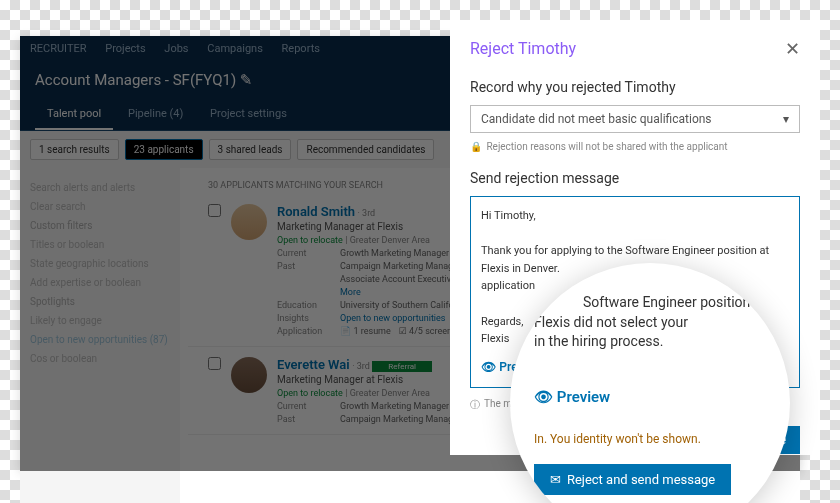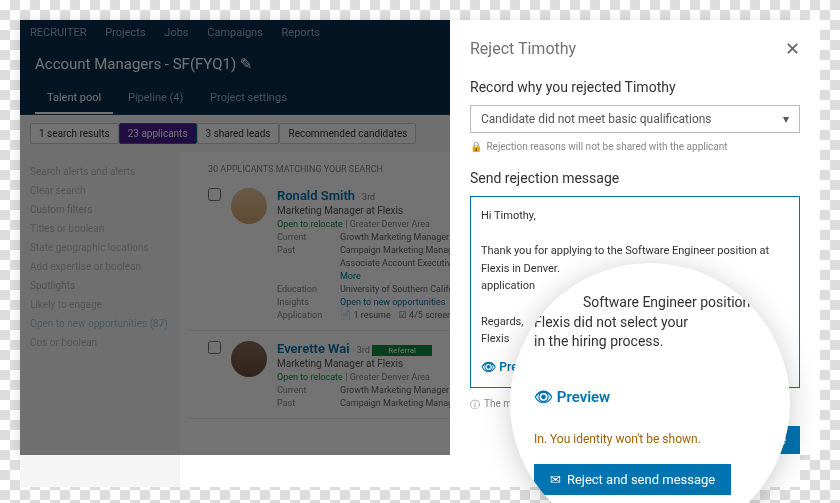--- a/index.html
+++ b/index.html
@@ -1,46 +1,46 @@
 <!DOCTYPE html>
 <html><head>
 <meta charset="utf-8">
 <style>
 *{margin:0;padding:0;box-sizing:border-box;font-family:-apple-system,BlinkMacSystemFont,"Segoe UI",Roboto,Arial,sans-serif}
 body{width:840px;height:503px;position:relative;overflow:hidden;background-image:linear-gradient(45deg,#ddd 25%,transparent 25%),linear-gradient(-45deg,#ddd 25%,transparent 25%),linear-gradient(45deg,transparent 75%,#ddd 75%),linear-gradient(-45deg,transparent 75%,#ddd 75%);background-size:20px 20px;background-position:0 0,0 10px,10px -10px,-10px 0}
-.window{position:absolute;top:20px;left:20px;width:780px;height:435px;background:#fff;box-shadow:0 2px 10px rgba(0,0,0,.15)}
+.window{position:absolute;top:36px;left:20px;width:780px;height:435px;background:#fff;box-shadow:0 2px 10px rgba(0,0,0,.15)}
 .backdrop{position:absolute;inset:0;background:#0b2e4f;color:#9bb5cc}
 .topbar{padding:6px 10px;font-size:11px;color:#9bb5cc}
 .topbar span{margin-right:16px}
 .title-area{padding:10px 15px;color:#fff;font-size:15px}
 .tabs{padding:0 15px;font-size:11px;color:#9bb5cc;border-bottom:1px solid #1a4a72}
 .tabs span{display:inline-block;padding:8px 12px}
 .tabs .active{color:#fff;border-bottom:2px solid #fff}
-.toolbar{background:#f5f5f5;padding:8px 10px;font-size:10px;color:#333;display:flex;align-items:center}
+.toolbar{background:#f5f5f5;padding:8px 10px;font-size:10px;color:#333;display:flex;gap:6px;align-items:center}
 .toolbar .pill{background:#fff;border:1px solid #ccc;padding:4px 8px;border-radius:2px}
-.toolbar .pill.primary{background:#4c1d95;color:#fff;border-color:#0073b1}
+.toolbar .pill.primary{background:#000000;color:#fff;border-color:#0073b1}
 .content{display:flex;background:#f5f5f5;height:calc(100% - 100px)}
 .left{width:160px;padding:10px;font-size:10px;color:#555;opacity:.35}
 .left div{padding:4px 0}
 .results{flex:1;background:#fff;font-size:10px;padding:8px}
 .results-header{font-size:9px;color:#888;padding:4px 20px}
 .card{display:flex;gap:10px;padding:10px 20px;border-bottom:1px solid #eee}
 .avatar{width:36px;height:36px;border-radius:50%;background:linear-gradient(#e8c9a0,#d4a574);flex-shrink:0}
 .card-body{flex:1}
 .name{color:#0073b1;font-weight:600;font-size:13px}
 .role{color:#555;font-size:10px;margin:2px 0}
 .open{color:#0a8f3c;font-size:9px}
 .meta{color:#888;font-size:9px;margin-top:2px}
 .meta-row{display:flex;gap:8px;font-size:9px;color:#666;margin-top:3px}
 .meta-row .lbl{color:#888;width:55px}
 .link{color:#0073b1}
 .dim{position:absolute;inset:0;background:rgba(0,0,0,.55);pointer-events:none}
 .modal{position:absolute;top:20px;right:20px;width:370px;height:435px;background:#fff;padding:18px 20px}
 .modal-header{display:flex;justify-content:space-between;align-items:center;margin-bottom:20px}
-.modal-title{font-size:16px;color:#737373}
+.modal-title{font-size:16px;color:#8b5cf6}
 .close{font-size:18px;color:#666;cursor:pointer}
 .section-title{font-size:14px;color:#333;margin-bottom:10px}
 .select{border:1px solid #bbb;padding:6px 10px;font-size:12px;color:#555;display:flex;justify-content:space-between;align-items:flex-start;margin-bottom:8px}
 .hint{font-size:10px;color:#888;margin-bottom:18px;display:flex;gap:4px;align-items:center}
 .textarea{border:1px solid #0073b1;padding:10px;font-size:11px;color:#333;line-height:1.6;margin-bottom:6px}
 .preview{text-align:left;color:#0073b1;font-size:12px;font-weight:600;margin-top:10px}
 .footer-hint{font-size:10px;color:#888;margin:10px 0 14px;display:flex;gap:4px}
 .btns{text-align:right}
 .btn-primary{background:#0073b1;color:#fff;padding:7px 14px;font-size:12px;border:none;display:inline-flex;gap:6px;align-items:center}
 .zoom{position:absolute;bottom:-40px;right:50px;width:280px;height:280px;border-radius:50%;background:#fff;box-shadow:0 4px 30px rgba(0,0,0,.2);padding:30px 24px;overflow:hidden}

